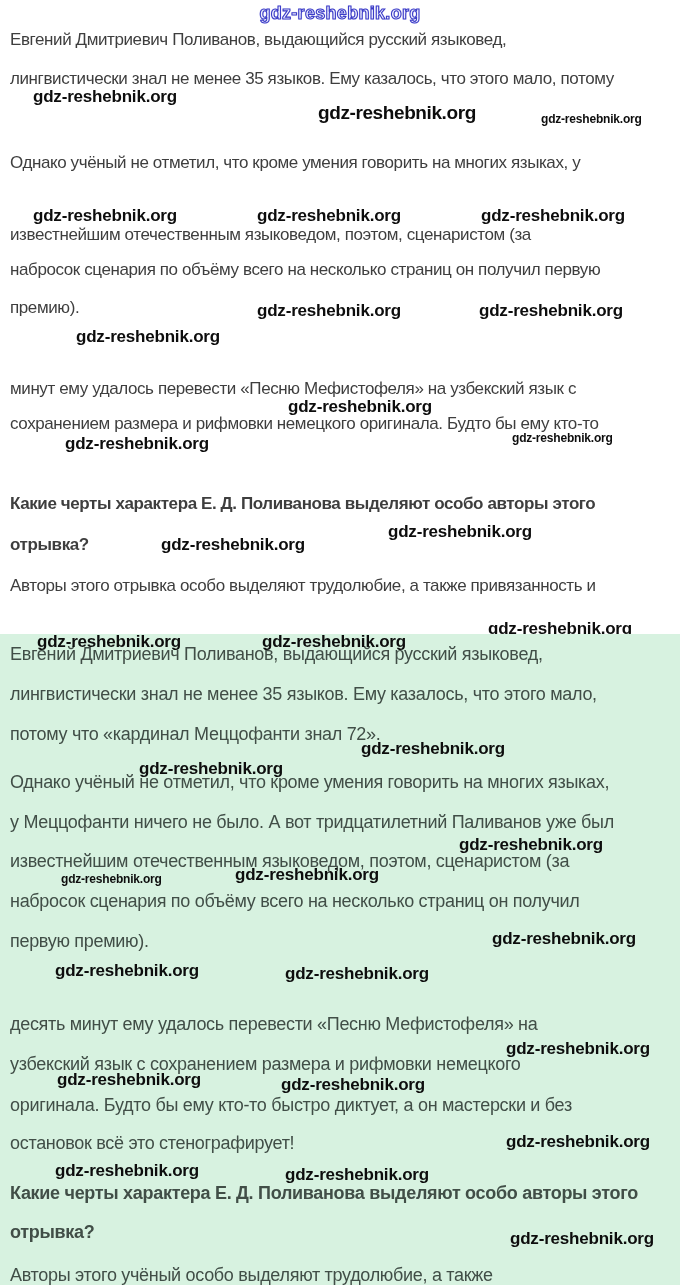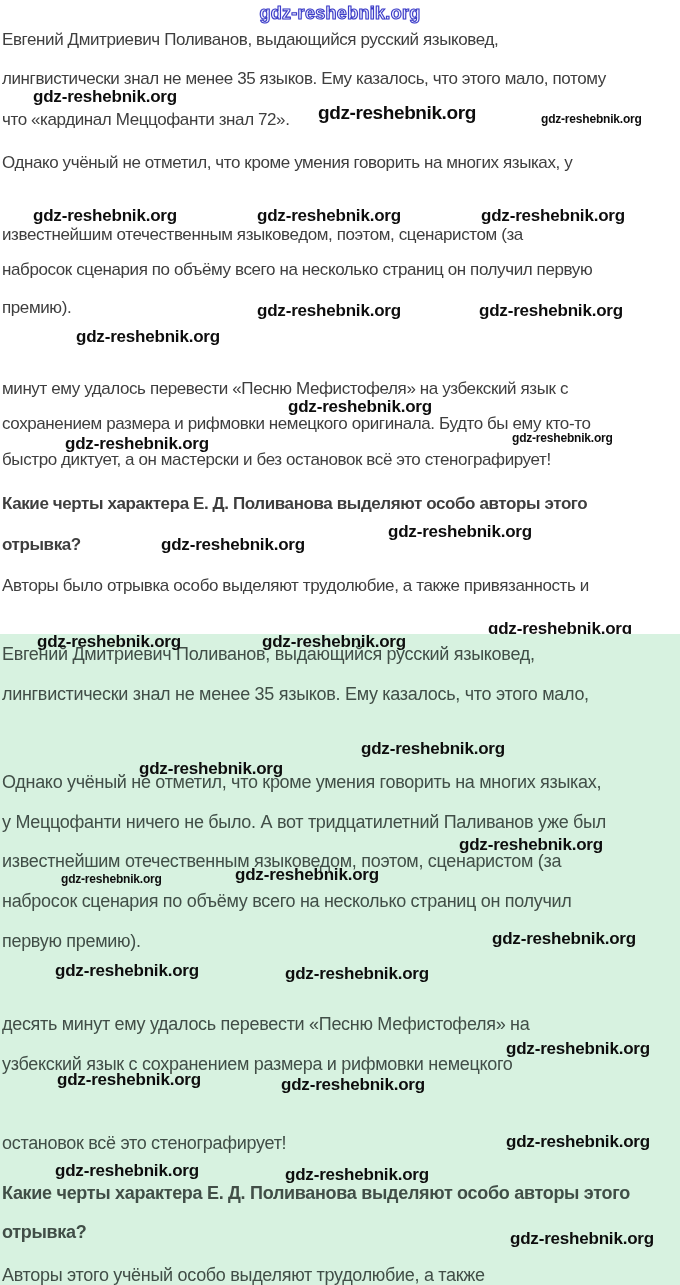--- a/index.html
+++ b/index.html
@@ -4,21 +4,21 @@
 <style>
   html,body{margin:0;padding:0;background:#ffffff;}
   .page{
     position:relative;width:680px;height:1285px;overflow:hidden;
     background:#ffffff;font-family:Liberation Sans, sans-serif;
   }
   .sec{position:absolute;left:0;width:680px;}
   .sec-plain{top:0;height:634px;background:#ffffff;}
   .sec-hl{top:634px;height:651px;background:#d7f2e0;}
   .ln{
-    position:absolute;left:2px;height:20px;line-height:20px;
+    position:absolute;left:10px;height:20px;line-height:20px;
     white-space:nowrap;
   }
   .sec-plain .ln{font-size:17px;color:#3e3e3e;letter-spacing:-0.4px;}
   .sec-hl .ln{font-size:18px;color:#414e47;letter-spacing:-0.3px;}
   .b{font-weight:700;}
   .wm{
     position:absolute;white-space:nowrap;font-weight:700;
     font-size:17px;color:#0d0d0d;letter-spacing:-0.2px;line-height:16px;
   }
   .wm.small{font-size:12px;line-height:12px;}
@@ -33,35 +33,33 @@
 </head>
 <body>
 
 <div class="page">
 
   <section class="sec sec-plain">
     <div class="hdr-wm">gdz-reshebnik.org</div>
 
     <div class="ln" style="top:30px">Евгений Дмитриевич Поливанов, выдающийся русский языковед,</div>
     <div class="ln" style="top:69px">лингвистически знал не менее 35 языков. Ему казалось, что этого мало, потому</div>
-    <div class="ln" style="top:110px">что «кардинал Меццофанти знал 72».</div>
 
     <div class="ln" style="top:153px">Однако учёный не отметил, что кроме умения говорить на многих языках, у</div>
     <div class="ln" style="top:225px">известнейшим отечественным языковедом, поэтом, сценаристом (за</div>
     <div class="ln" style="top:260px">набросок сценария по объёму всего на несколько страниц он получил первую</div>
     <div class="ln" style="top:298px">премию).</div>
 
     <div class="ln" style="top:379px">минут ему удалось перевести «Песню Мефистофеля» на узбекский язык с</div>
     <div class="ln" style="top:414px">сохранением размера и рифмовки немецкого оригинала. Будто бы ему кто-то</div>
-    <div class="ln" style="top:450px">быстро диктует, а он мастерски и без остановок всё это стенографирует!</div>
 
     <div class="ln b" style="top:494px">Какие черты характера Е. Д. Поливанова выделяют особо авторы этого</div>
     <div class="ln b" style="top:535px">отрывка?</div>
 
-    <div class="ln" style="top:576px">Авторы было отрывка особо выделяют трудолюбие, а также привязанность и</div>
+    <div class="ln" style="top:576px">Авторы этого отрывка особо выделяют трудолюбие, а также привязанность и</div>
 
     <div class="wm" style="left:33px;top:89px">gdz-reshebnik.org</div>
     <div class="wm big" style="left:318px;top:104px">gdz-reshebnik.org</div>
     <div class="wm small" style="left:541px;top:113px">gdz-reshebnik.org</div>
     <div class="wm" style="left:33px;top:208px">gdz-reshebnik.org</div>
     <div class="wm" style="left:257px;top:208px">gdz-reshebnik.org</div>
     <div class="wm" style="left:481px;top:208px">gdz-reshebnik.org</div>
     <div class="wm" style="left:257px;top:303px">gdz-reshebnik.org</div>
     <div class="wm" style="left:479px;top:303px">gdz-reshebnik.org</div>
     <div class="wm" style="left:76px;top:329px">gdz-reshebnik.org</div>
@@ -70,29 +68,31 @@
     <div class="wm" style="left:65px;top:436px">gdz-reshebnik.org</div>
     <div class="wm" style="left:388px;top:524px">gdz-reshebnik.org</div>
     <div class="wm" style="left:161px;top:537px">gdz-reshebnik.org</div>
     <div class="wm" style="left:488px;top:621px">gdz-reshebnik.org</div>
   </section>
 
   <section class="sec sec-hl">
 
     <div class="ln" style="top:10px">Евгений Дмитриевич Поливанов, выдающийся русский языковед,</div>
     <div class="ln" style="top:50px">лингвистически знал не менее 35 языков. Ему казалось, что этого мало,</div>
+    <div class="ln" style="top:90px">потому что «кардинал Меццофанти знал 72».</div>
 
     <div class="ln" style="top:138px">Однако учёный не отметил, что кроме умения говорить на многих языках,</div>
     <div class="ln" style="top:178px">у Меццофанти ничего не было. А вот тридцатилетний Паливанов уже был</div>
     <div class="ln" style="top:217px">известнейшим отечественным языковедом, поэтом, сценаристом (за</div>
     <div class="ln" style="top:257px">набросок сценария по объёму всего на несколько страниц он получил</div>
     <div class="ln" style="top:297px">первую премию).</div>
 
     <div class="ln" style="top:420px">узбекский язык с сохранением размера и рифмовки немецкого</div>
     <div class="ln" style="top:380px">десять минут ему удалось перевести «Песню Мефистофеля» на</div>
+    <div class="ln" style="top:461px">оригинала. Будто бы ему кто-то быстро диктует, а он мастерски и без</div>
     <div class="ln" style="top:499px">остановок всё это стенографирует!</div>
 
     <div class="ln b" style="top:549px">Какие черты характера Е. Д. Поливанова выделяют особо авторы этого</div>
     <div class="ln b" style="top:588px">отрывка?</div>
 
     <div class="ln" style="top:631px">Авторы этого учёный особо выделяют трудолюбие, а также</div>
 
     <div class="wm" style="left:37px;top:0px">gdz-reshebnik.org</div>
     <div class="wm" style="left:262px;top:0px">gdz-reshebnik.org</div>
     <div class="wm" style="left:361px;top:107px">gdz-reshebnik.org</div>

